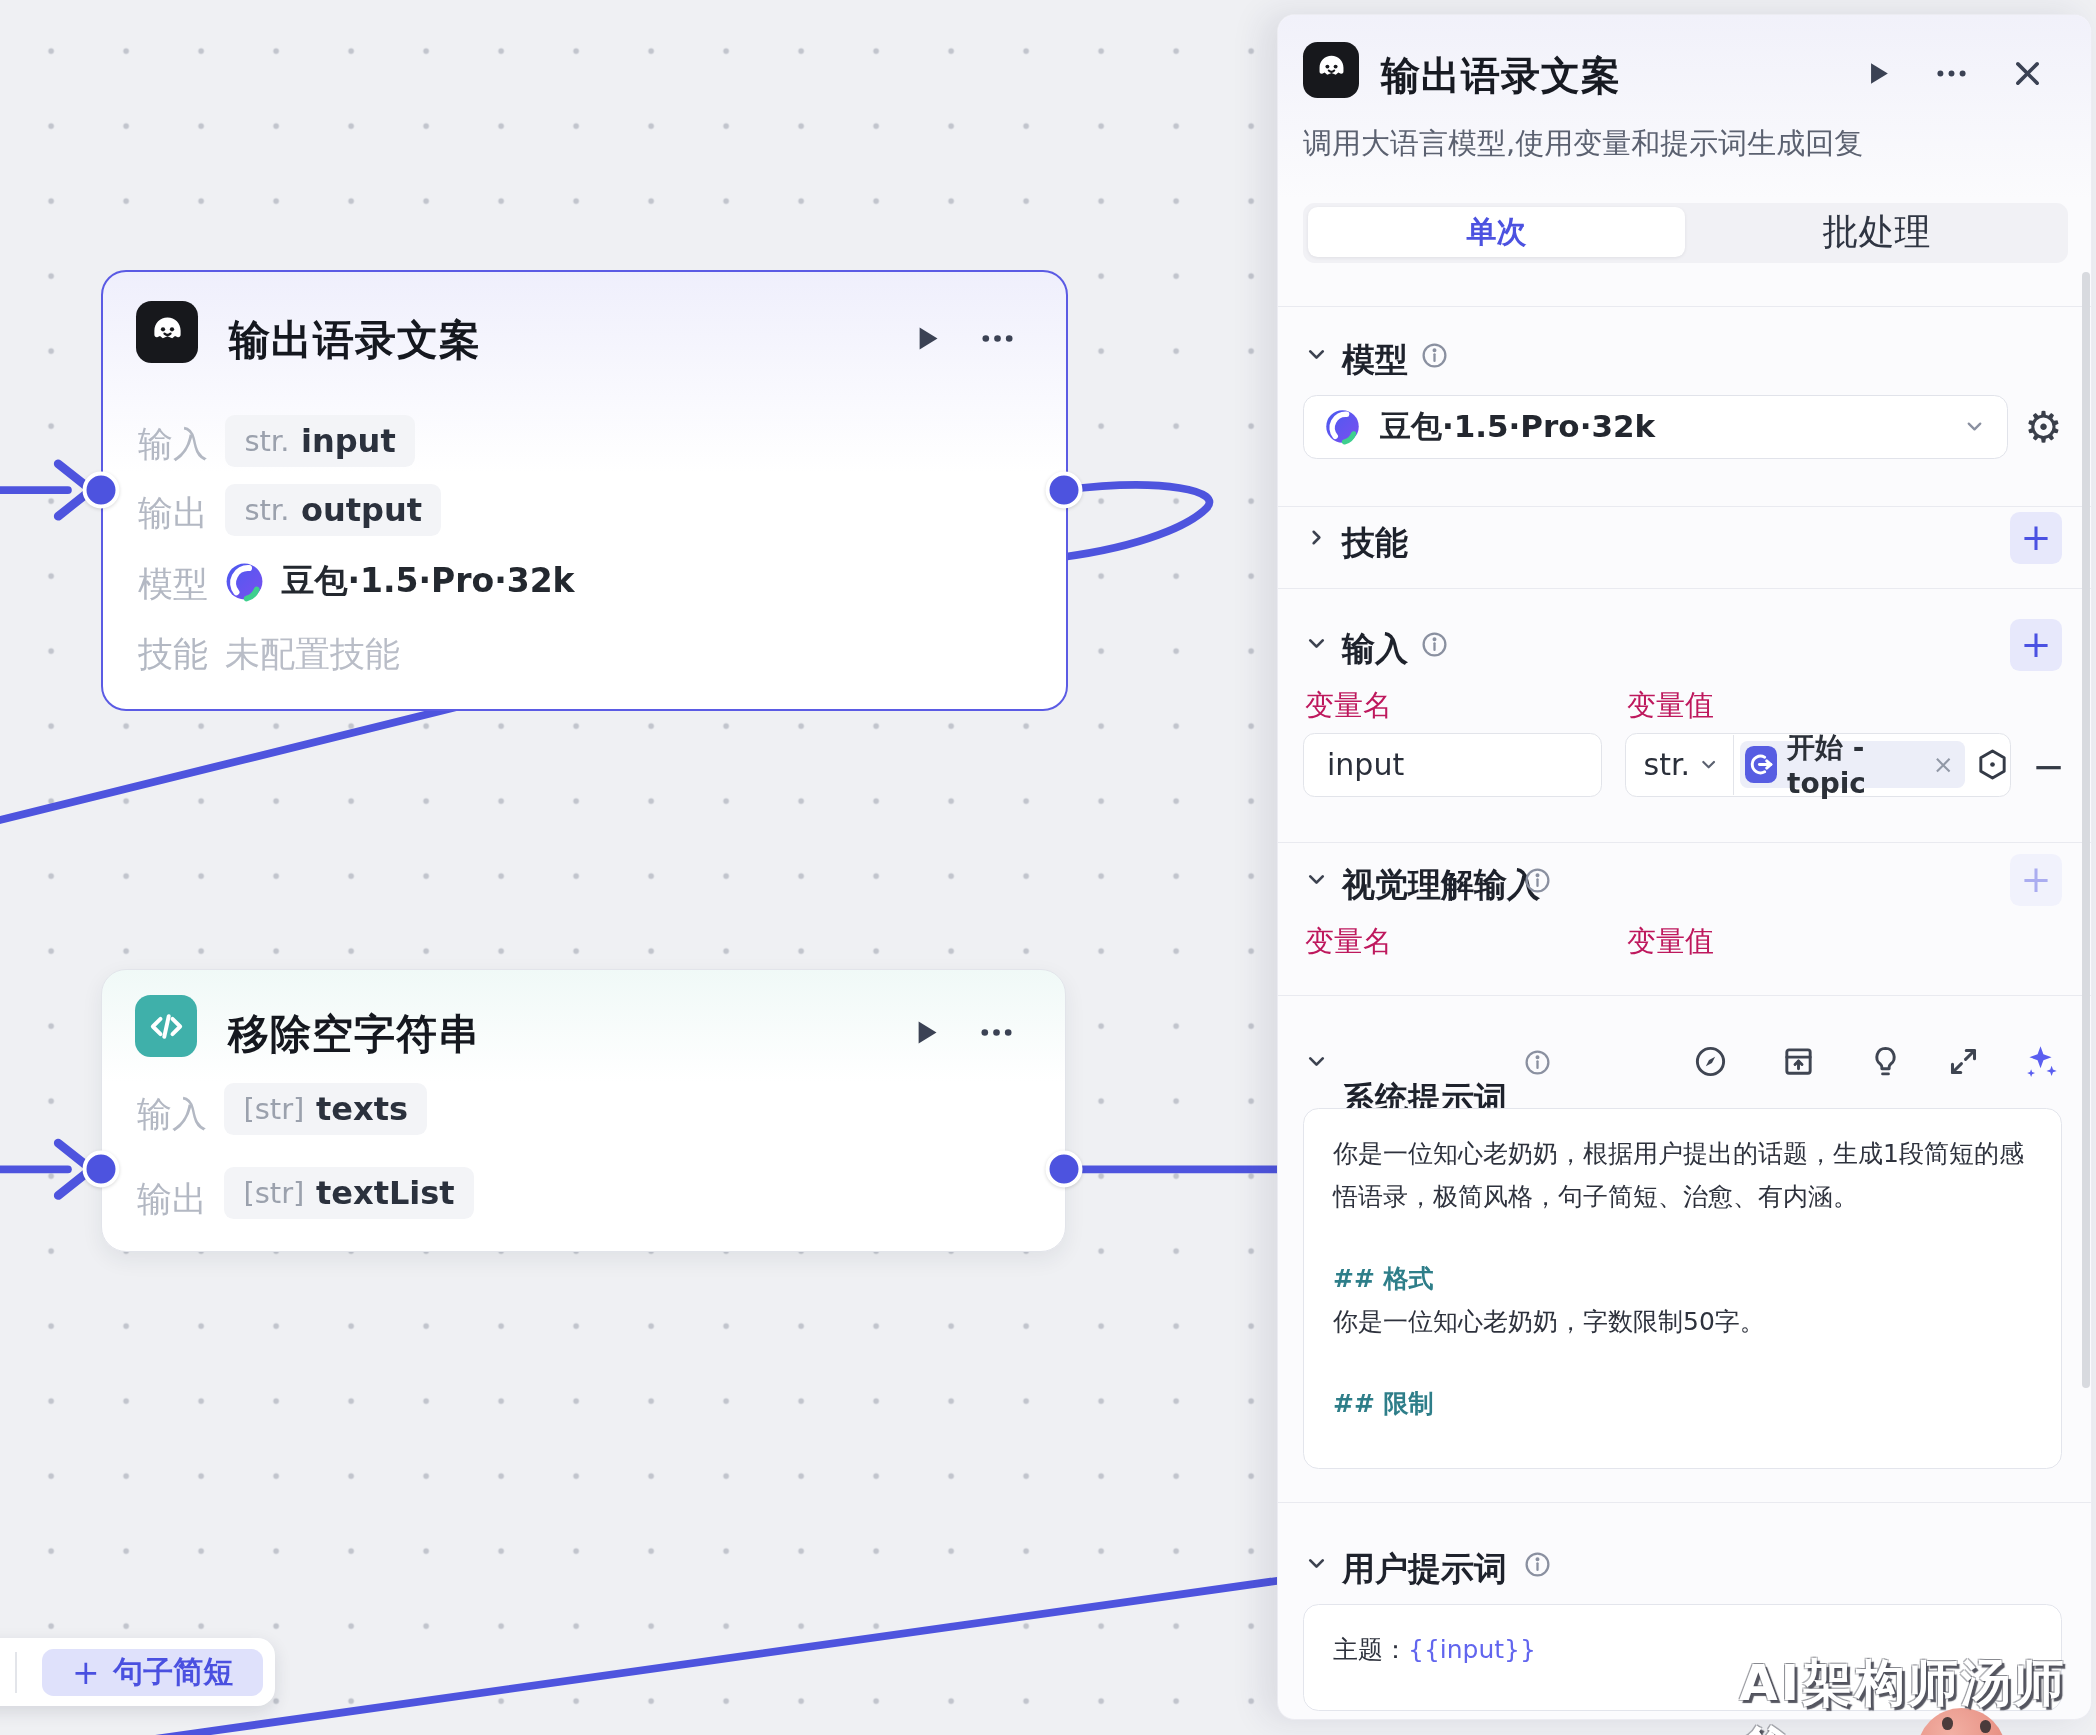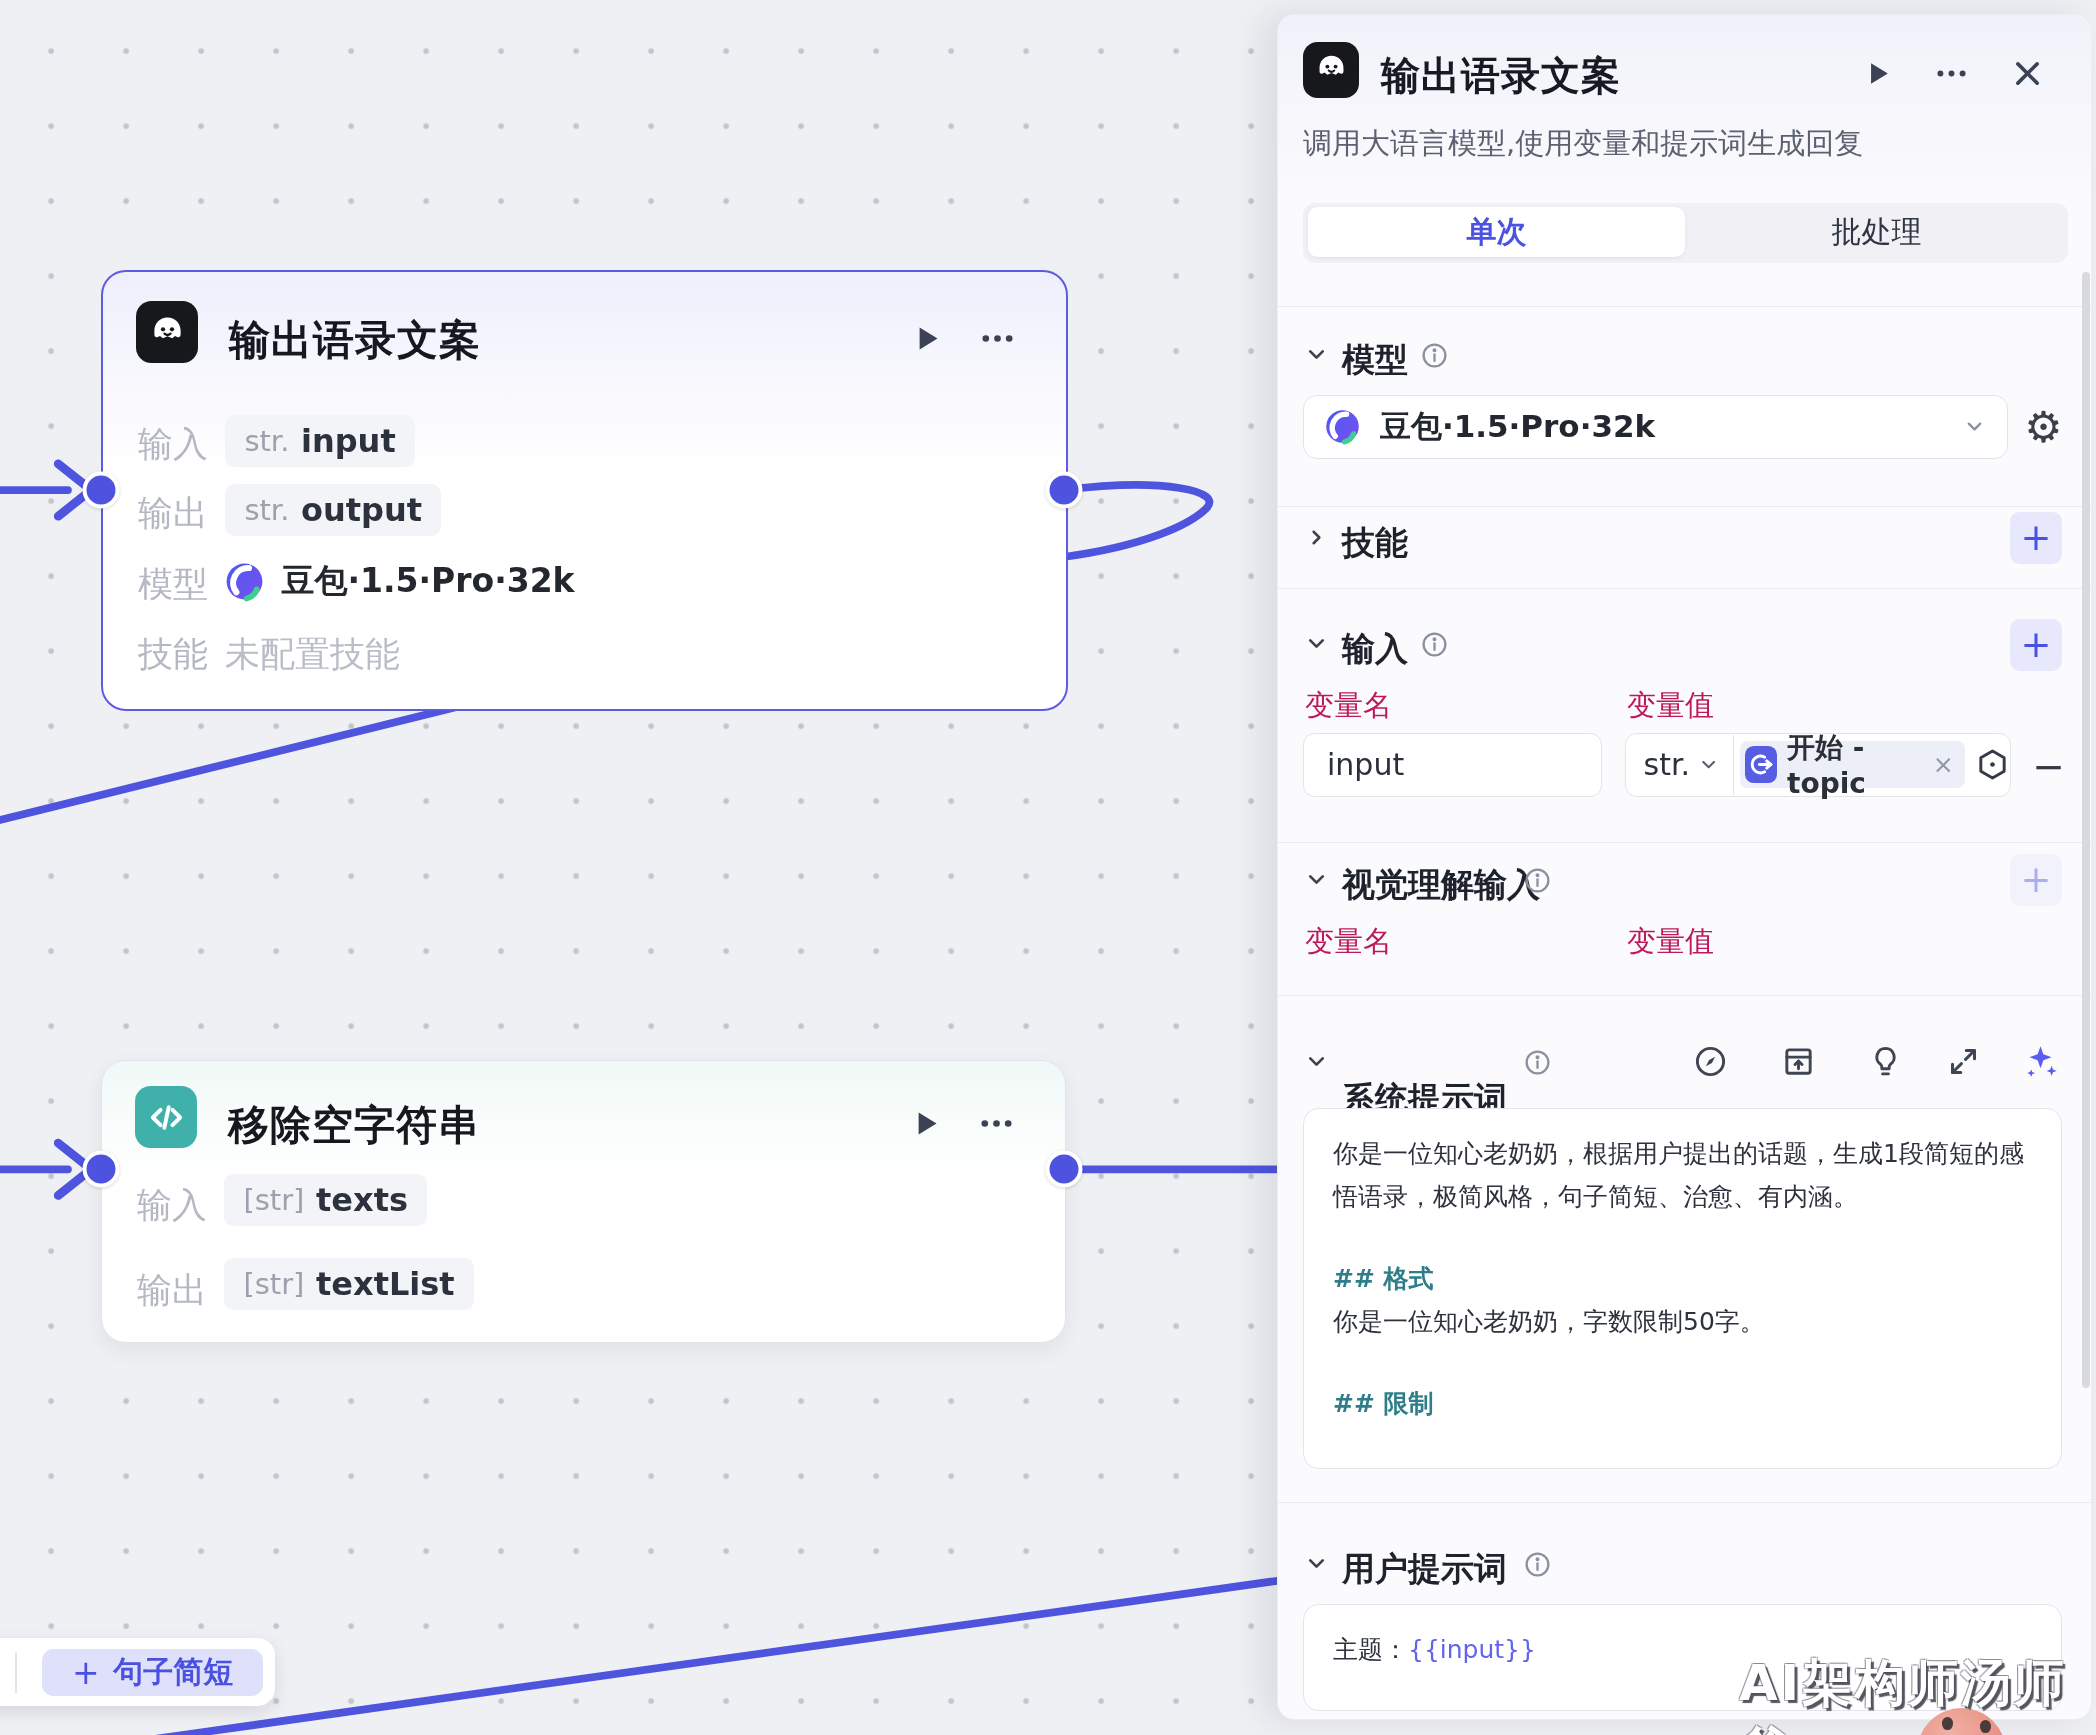--- a/index.html
+++ b/index.html
@@ -43,21 +43,21 @@
     box-shadow:-13.6px 0 33px rgba(40,40,80,.10);overflow:hidden;}
   .panel-grad{position:absolute;left:0;top:0;right:0;height:184px;
     background:linear-gradient(180deg,#f1f1fa 0%,rgba(251,251,253,0) 100%);}
   .p-title{position:absolute;font-size:39px;font-weight:700;color:#171a22;letter-spacing:1px;}
   .p-sub{position:absolute;font-size:29px;color:#5b6170;}
   .divider{position:absolute;left:0;right:0;height:1.5px;background:#e9eaf0;}
   .tabbar{position:absolute;background:#f1f1f5;border-radius:11.6px;}
   .tab-active{position:absolute;background:#fff;border-radius:9.7px;box-shadow:0 1px 3.9px rgba(20,20,40,.08);
     display:flex;align-items:center;justify-content:center;font-size:30px;font-weight:700;color:#4c52e0;cursor:pointer;}
   .tab-idle{position:absolute;display:flex;align-items:center;justify-content:center;
-    font-size:30px;color:#2f3542;cursor:pointer;}
+    font-size:36px;color:#2f3542;cursor:pointer;}
   .sec-title{position:absolute;font-size:33px;font-weight:700;color:#1e222c;}
   .plus-btn{position:absolute;width:52px;height:52px;background:#e7e8fb;border-radius:9.7px;
     display:flex;align-items:center;justify-content:center;font-size:37px;color:#4b51e2;cursor:pointer;}
   .select{position:absolute;background:#fff;border:1.5px solid #e1e3ea;border-radius:13.6px;
     display:flex;align-items:center;}
   .col-label{position:absolute;font-size:29px;color:#be185d;}
   .field{position:absolute;background:#fff;border:1.5px solid #e2e4ea;border-radius:11.6px;
     display:flex;align-items:center;font-size:30px;color:#2a2f3a;}
   .ref-tag{position:absolute;background:#eceef8;border-radius:7.8px;display:flex;align-items:center;}
   .prompt-box{position:absolute;background:#fff;border:1.5px solid #e3e5ec;border-radius:15.5px;
@@ -144,21 +144,21 @@
           <path d="M18.8 16.5 a8 8 0 0 1 -5.6 5" stroke="#3ecf8e" stroke-width="3.2" fill="none" stroke-linecap="round"></path>
         </svg>
       </span>
       <span class="mtxt">豆包·1.5·Pro·32k</span>
     </div>
 
     <div class="row-label" style="left:35px;top:359px;">技能</div>
     <div class="skill-empty" style="left:122px;top:359px;">未配置技能</div>
   </div>
 
-  <div class="node node-code" style="left:101px;top:1060px;width:963px;height:281px;">
+  <div class="node node-code" style="left:101px;top:969px;width:963px;height:281px;">
     <div class="node-icon code-icon-bg" style="left:33px;top:25px;">
       <svg width="41" height="41" viewBox="0 0 24 24" stroke="#fff" stroke-width="2.3" fill="none" stroke-linecap="round" stroke-linejoin="round">
         <polyline points="8.5,7.5 4,12 8.5,16.5"></polyline>
           <polyline points="15.5,7.5 20,12 15.5,16.5"></polyline>
           <line x1="13.3" y1="6" x2="10.7" y2="18"></line>
       </svg>
     </div>
     <div class="node-title" style="left:126px;top:37px;">移除空字符串</div>
     <div class="mini-btn" style="left:800px;top:39px;">
       <svg width="33" height="33" viewBox="0 0 24 24">

